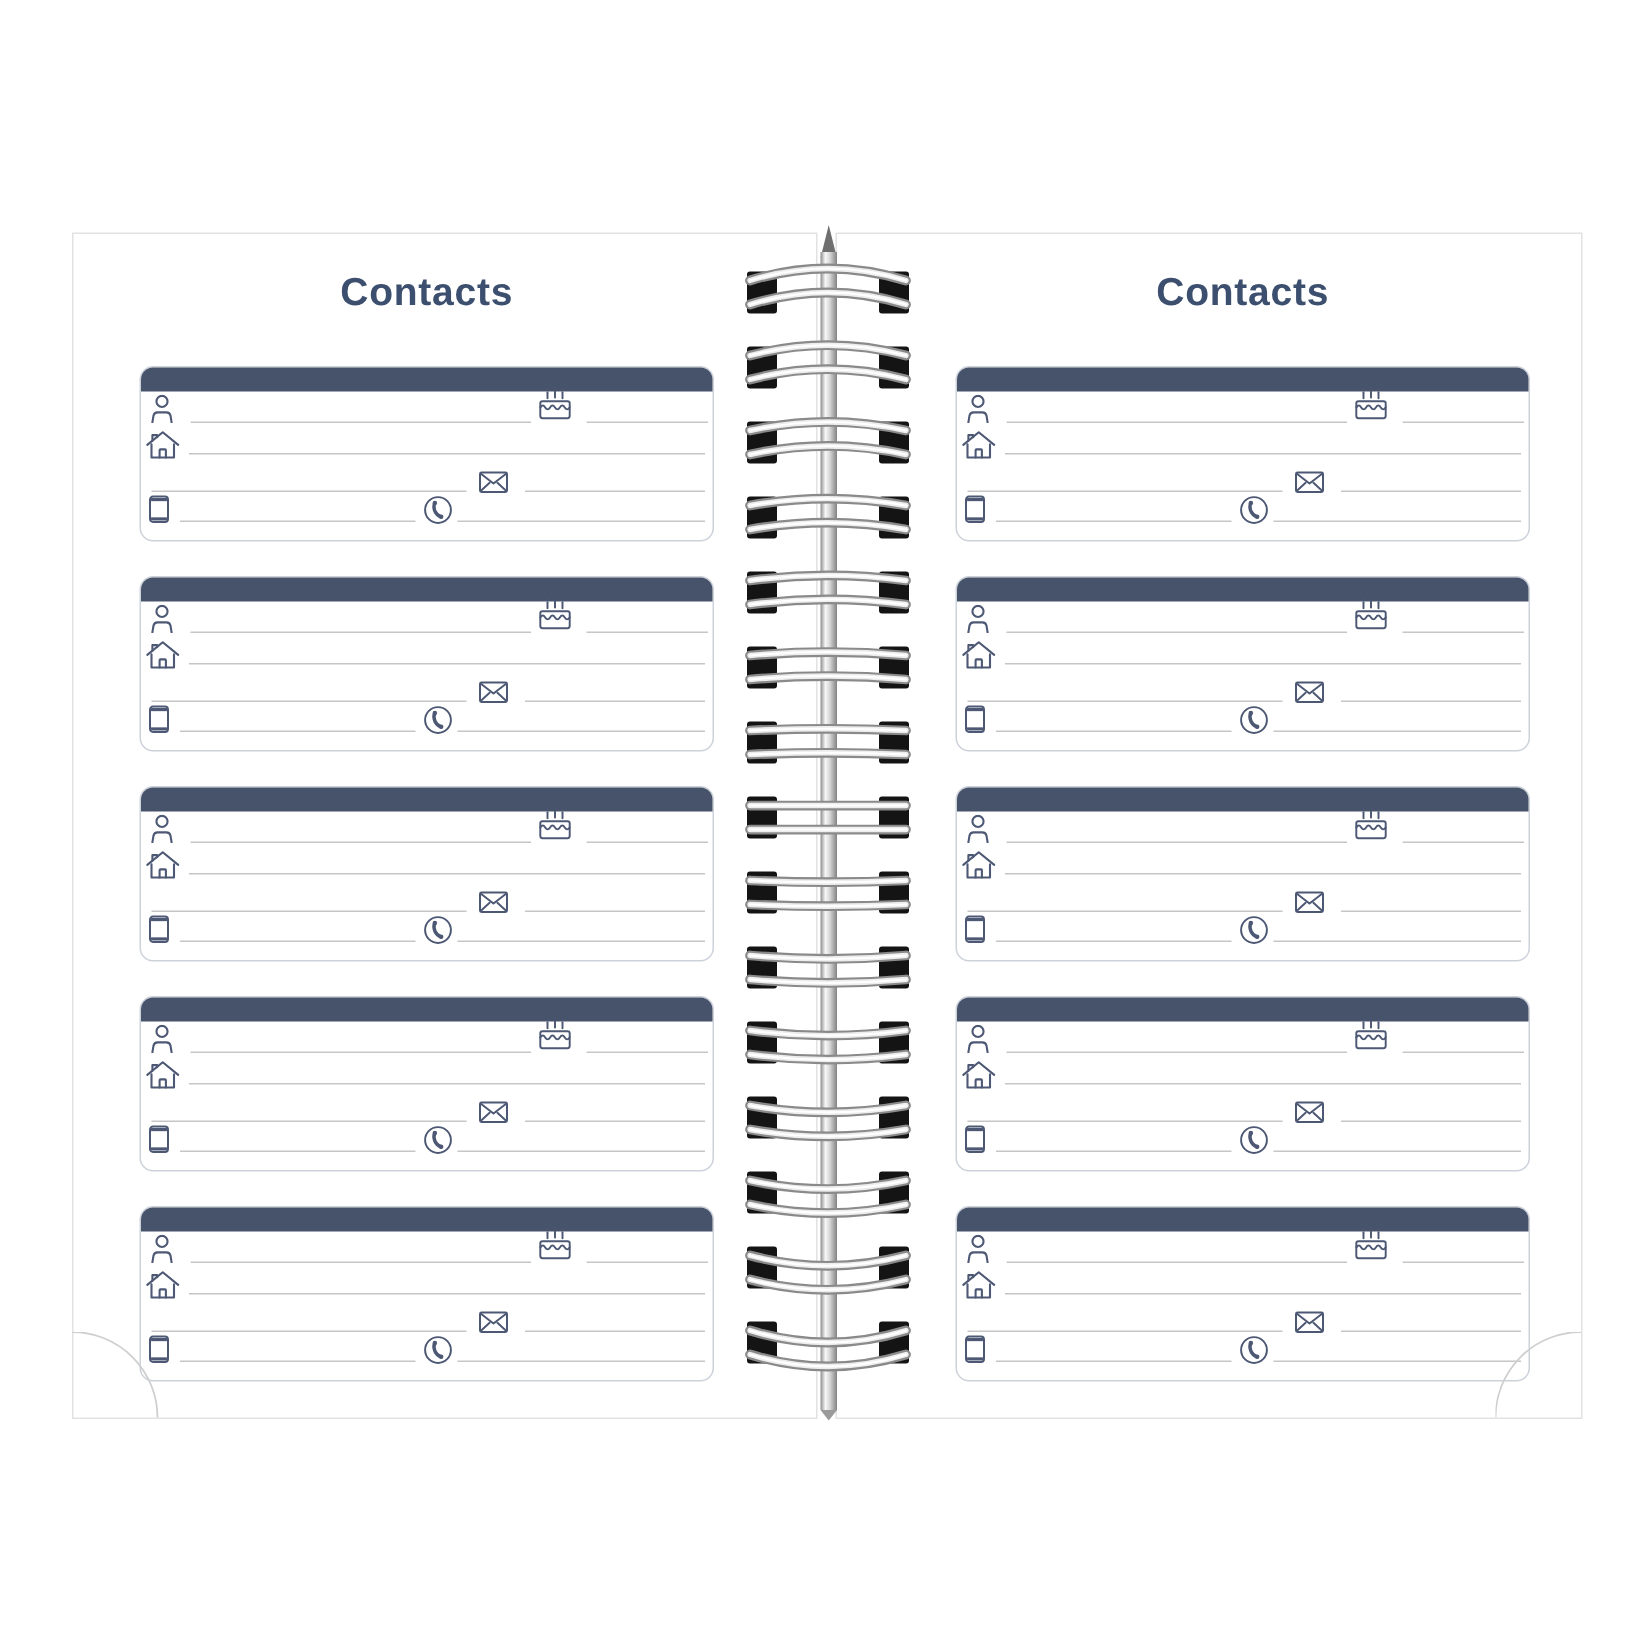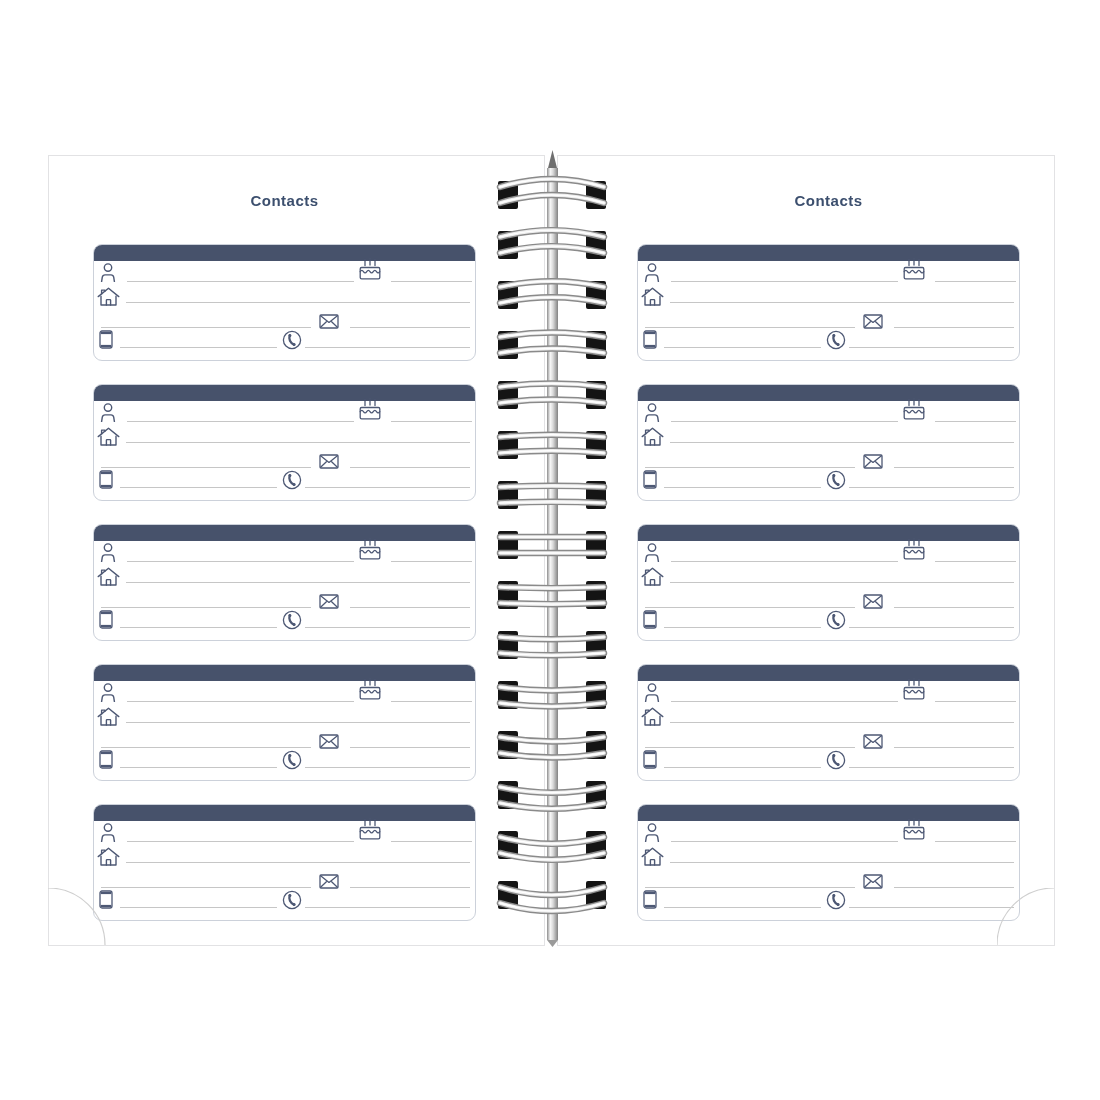--- a/index.html
+++ b/index.html
@@ -8,22 +8,22 @@
   .stage{position:absolute;inset:0;}
 
   
   .page{position:absolute;top:155px;height:791px;background:var(--bg,#fff);
         border:1px solid var(--page-border,#e2e2e4);box-sizing:border-box;}
   .page.left{left:48px;width:497px;}
   .page.right{left:557px;width:498px;}
   .content{position:absolute;top:0;bottom:0;width:383px;}
   .page.left  .content{left:44px;}
   .page.right .content{left:79px;}
-  .page-title{position:absolute;top:36px;width:100%;text-align:center;
-              font-size:15px;font-weight:700;letter-spacing:.5px;
+  .page-title{position:absolute;top:23px;width:100%;text-align:center;
+              font-size:26px;font-weight:700;letter-spacing:.5px;
               color:var(--title,#3c4f6e);}
 
   
   .card{position:absolute;left:0;width:383px;height:117px;background:#fff;
         border:1px solid var(--card-border,#ccd1da);border-radius:9px;
         box-sizing:border-box;}
   .card-header{position:absolute;top:0;left:0;right:0;height:16px;
                background:var(--hdr,#47526b);border-radius:8px 8px 0 0;}
   .ic{position:absolute;line-height:0;color:var(--icon,#4d5874);}
   .ic svg{display:block;}

